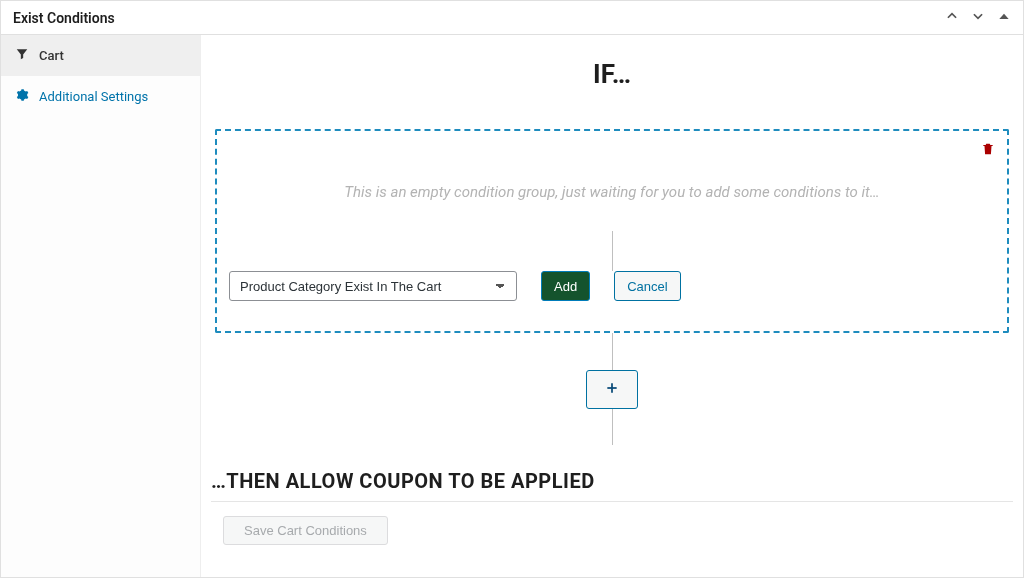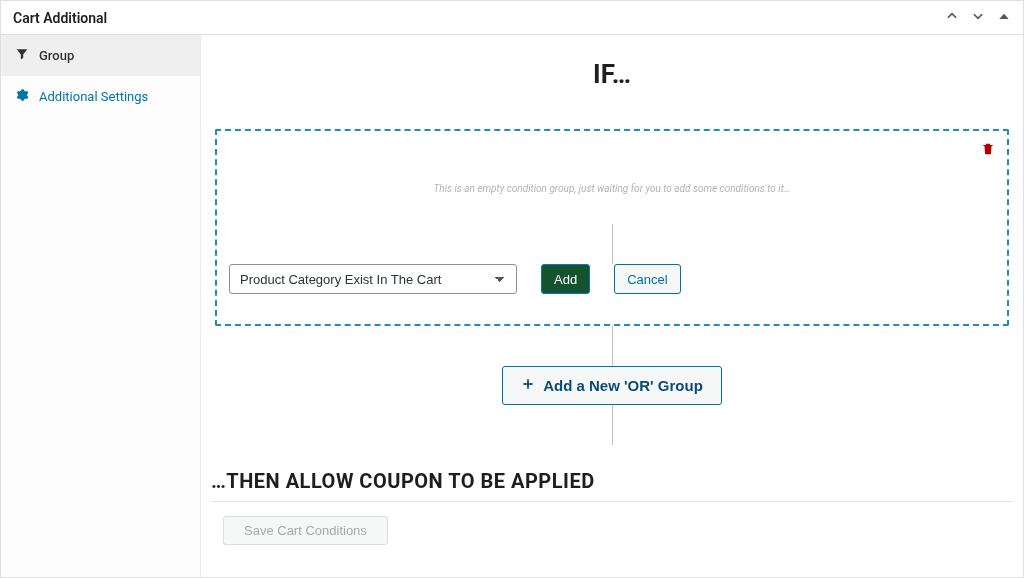--- a/index.html
+++ b/index.html
@@ -13,41 +13,41 @@
   .sidebar { width: 200px; background: #fdfdfd; border-right: 1px solid #eee; }
   .sidebar-item { display: flex; align-items: center; gap: 10px; padding: 12px 14px; font-size: 13px; cursor: pointer; }
   .sidebar-item.active { background: #efefef; color: #333; font-weight: 500; }
   .sidebar-item.link { color: #0073aa; }
   .sidebar-item svg { width: 14px; height: 14px; flex-shrink: 0; }
   .main { flex: 1; padding: 24px 10px 18px 10px; overflow: auto; display: flex; flex-direction: column; }
   .if-heading { text-align: center; font-weight: 700; font-size: 26px; margin-bottom: 40px; }
   .group-box { border: 2px dashed #1e8cbe; border-radius: 2px; padding: 18px 12px 30px; position: relative; margin: 0 4px; }
   .trash { position: absolute; top: 10px; right: 12px; color: #a00; cursor: pointer; }
   .trash svg { width: 14px; height: 16px; }
-  .placeholder-text { text-align: center; color: #b3b3b3; font-style: italic; font-size: 10px; margin: 34px 0 30px; }
+  .placeholder-text { text-align: center; color: #b3b3b3; font-style: italic; font-size: 15px; margin: 34px 0 30px; }
   .connector { width: 0; height: 40px; border-left: 1px solid #bfbfbf; margin: 0 auto; }
   .action-row { display: flex; justify-content: flex-start; align-items: center; gap: 24px; }
   .select { appearance: none; -webkit-appearance: none; width: 288px; height: 30px; padding: 4px 28px 4px 10px; border: 1px solid #8c8f94; border-radius: 3px; font-size: 13px; background: #fff; color: #2c3338; background-image: linear-gradient(45deg, transparent 50%, #555 50%), linear-gradient(135deg, #555 50%, transparent 50%); background-position: calc(100% - 16px) 12px, calc(100% - 11px) 12px; background-size: 5px 5px, 5px 5px; background-repeat: no-repeat; }
   .btn { height: 30px; padding: 0 12px; border-radius: 3px; font-size: 13px; cursor: pointer; }
   .btn-primary { background: #14532d; color: #fff; border: 1px solid #007cba; }
   .btn-secondary { background: #f6f7f7; color: #0071a1; border: 1px solid #0071a1; }
   .btn-or { display: flex; align-items: center; gap: 8px; background: #f6f7f7; color: #0a4b78; border: 1px solid #0071a1; border-radius: 3px; padding: 10px 18px; font-size: 15px; font-weight: 600; cursor: pointer; }
   .btn-or svg { width: 14px; height: 14px; }
   .or-row { display: flex; justify-content: center; }
   .then-heading { text-align: left; font-weight: 700; font-size: 20px; margin: 24px 0 8px; letter-spacing: 0.5px; }
   .footer { border-top: 1px solid #e5e5e5; padding: 14px 12px; margin-top: auto; }
   .btn-save { background: #f6f7f7; color: #a7aaad; border: 1px solid #dcdcde; border-radius: 3px; padding: 6px 20px; font-size: 13px; cursor: not-allowed; }
 </style>
 </head>
 <body>
 
 <div class="panel">
 
   <div class="panel-header">
-    <div class="panel-title">Cart Additional</div>
+    <div class="panel-title">Exist Conditions</div>
     <div class="panel-header-icons">
       <span>
         <svg viewBox="0 0 24 24" fill="none" stroke="currentColor" stroke-width="3">
             <polyline points="5 15 12 8 19 15"></polyline>
           </svg>
       </span>
       <span>
         <svg viewBox="0 0 24 24" fill="none" stroke="currentColor" stroke-width="3">
             <polyline points="5 9 12 16 19 9"></polyline>
           </svg>
@@ -62,21 +62,21 @@
 
   <div class="body">
 
     <div class="sidebar">
       <div class="sidebar-item active">
         <span>
           <svg viewBox="0 0 24 24" fill="currentColor">
               <path d="M3 4h18l-7 9v6l-4 2v-8L3 4z"></path>
             </svg>
         </span>
-        <span>Group</span>
+        <span>Cart</span>
       </div>
       <div class="sidebar-item link">
         <span>
           <svg viewBox="0 0 24 24" fill="currentColor">
               <path d="M12 8a4 4 0 100 8 4 4 0 000-8zm9 4a7.9 7.9 0 00-.2-1.8l2.1-1.6-2-3.4-2.5 1a8 8 0 00-3-1.8L15 2h-4l-.4 2.4a8 8 0 00-3 1.8l-2.5-1-2 3.4 2.1 1.6A8 8 0 005 12c0 .6.1 1.2.2 1.8l-2.1 1.6 2 3.4 2.5-1a8 8 0 003 1.8L11 22h4l.4-2.4a8 8 0 003-1.8l2.5 1 2-3.4-2.1-1.6c.1-.6.2-1.2.2-1.8z"></path>
             </svg>
         </span>
         <span>Additional Settings</span>
       </div>
     </div>
@@ -103,21 +103,20 @@
 
       <div class="connector"></div>
       <div class="or-row">
         <button class="btn-or">
           <span>
             <svg viewBox="0 0 24 24" fill="none" stroke="currentColor" stroke-width="3">
                 <line x1="12" y1="4" x2="12" y2="20"></line>
                 <line x1="4" y1="12" x2="20" y2="12"></line>
               </svg>
           </span>
-          <span>Add a New 'OR' Group</span>
         </button>
       </div>
       <div class="connector"></div>
 
       <div class="then-heading">…THEN ALLOW COUPON TO BE APPLIED</div>
 
       <div class="footer">
         <button class="btn-save">Save Cart Conditions</button>
       </div>
     </div>

